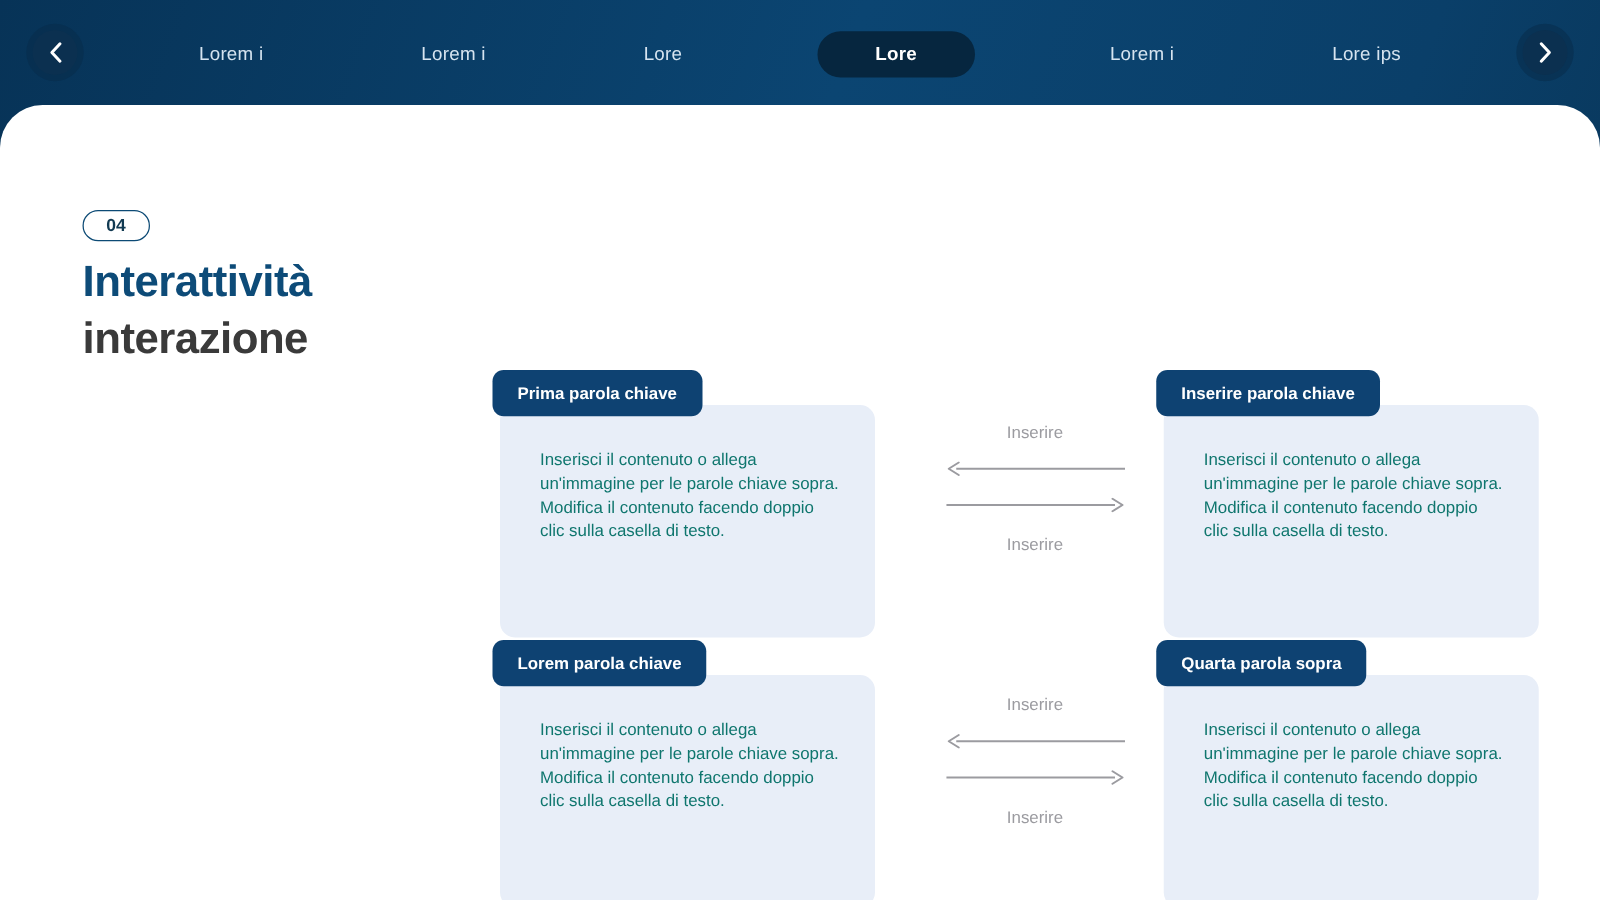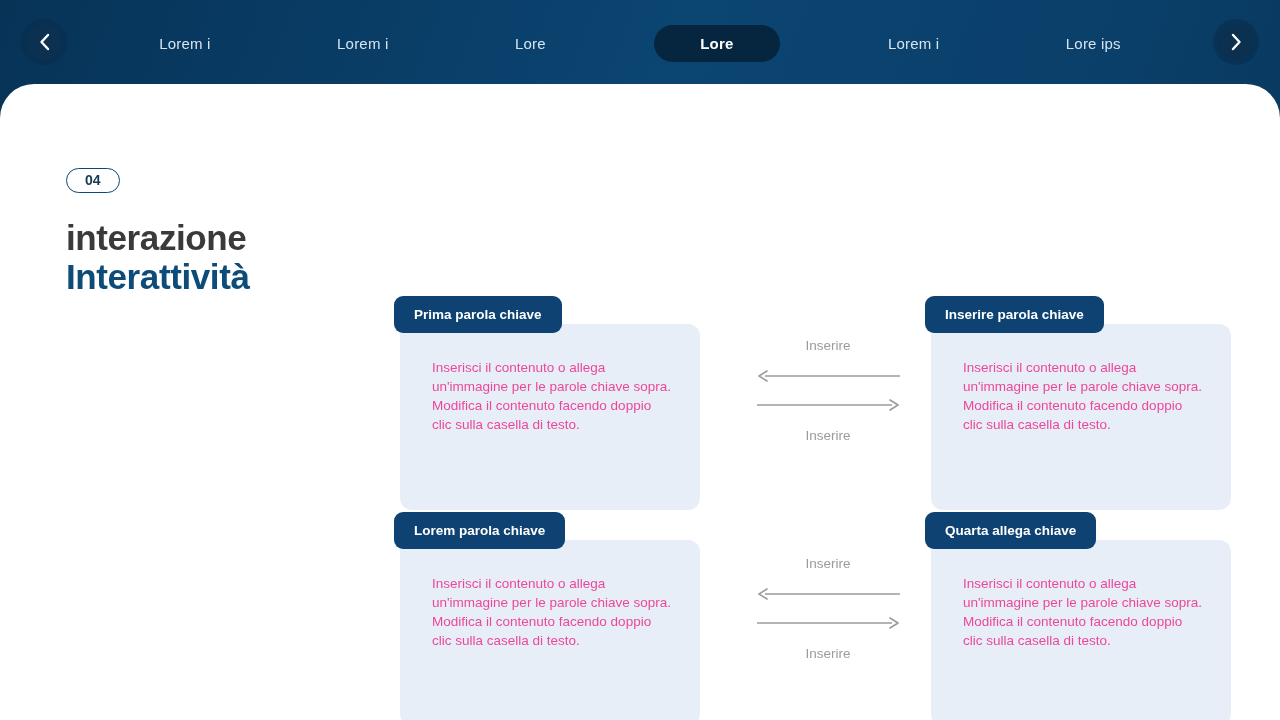--- a/index.html
+++ b/index.html
@@ -128,21 +128,21 @@
     white-space: nowrap;
     z-index: 2;
     margin-left: 24px;
   }
   .card-text {
     position: absolute;
     left: 32px; top: 62px;
     width: 240px;
     font-size: 13.5px;
     line-height: 1.42;
-    color: #ec4899;
+    color: #0f766e;
   }
 
   #card-1 { left: 400px; top: 212px; }
   #card-2 { left: 931px; top: 212px; }
   #card-3 { left: 400px; top: 428px; }
   #card-4 { left: 931px; top: 428px; }
 
   
   .arrow-group {
     position: absolute;
@@ -202,22 +202,22 @@
           <path d="M3 2 L9.5 9 L3 16" stroke="#ffffff" stroke-width="2.4" stroke-linecap="round" stroke-linejoin="round"></path>
         </svg>
       </span>
     </div>
   </div>
 
   <div id="panel">
 
     <div id="title-block">
       <div id="section-badge">04</div>
+      <div id="title-line1">Interattività</div>
       <div id="title-line2">interazione</div>
-      <div id="title-line1">Interattività</div>
     </div>
 
     <div class="card" id="card-1">
       <div class="card-body"></div>
       <div class="card-tag">Prima parola chiave</div>
       <div class="card-text">Inserisci il contenuto o allega un'immagine per le parole chiave sopra. Modifica il contenuto facendo doppio clic sulla casella di testo.</div>
     </div>
 
     <div class="card" id="card-2">
       <div class="card-body"></div>
@@ -226,21 +226,21 @@
     </div>
 
     <div class="card" id="card-3">
       <div class="card-body"></div>
       <div class="card-tag">Lorem parola chiave</div>
       <div class="card-text">Inserisci il contenuto o allega un'immagine per le parole chiave sopra. Modifica il contenuto facendo doppio clic sulla casella di testo.</div>
     </div>
 
     <div class="card" id="card-4">
       <div class="card-body"></div>
-      <div class="card-tag">Quarta allega chiave</div>
+      <div class="card-tag">Quarta parola sopra</div>
       <div class="card-text">Inserisci il contenuto o allega un'immagine per le parole chiave sopra. Modifica il contenuto facendo doppio clic sulla casella di testo.</div>
     </div>
 
     <div class="arrow-group" id="arrows-top">
       <div class="arrow-label">Inserire</div>
       <span class="arrow-line">
         <svg width="143" height="12" viewBox="0 0 143 12" fill="none">
           <line x1="8" y1="6" x2="143" y2="6" stroke="#9b9ba0" stroke-width="1.6"></line>
           <path d="M10 1 L2 6 L10 11" stroke="#9b9ba0" stroke-width="1.6" stroke-linecap="round" stroke-linejoin="round" fill="none"></path>
         </svg>

